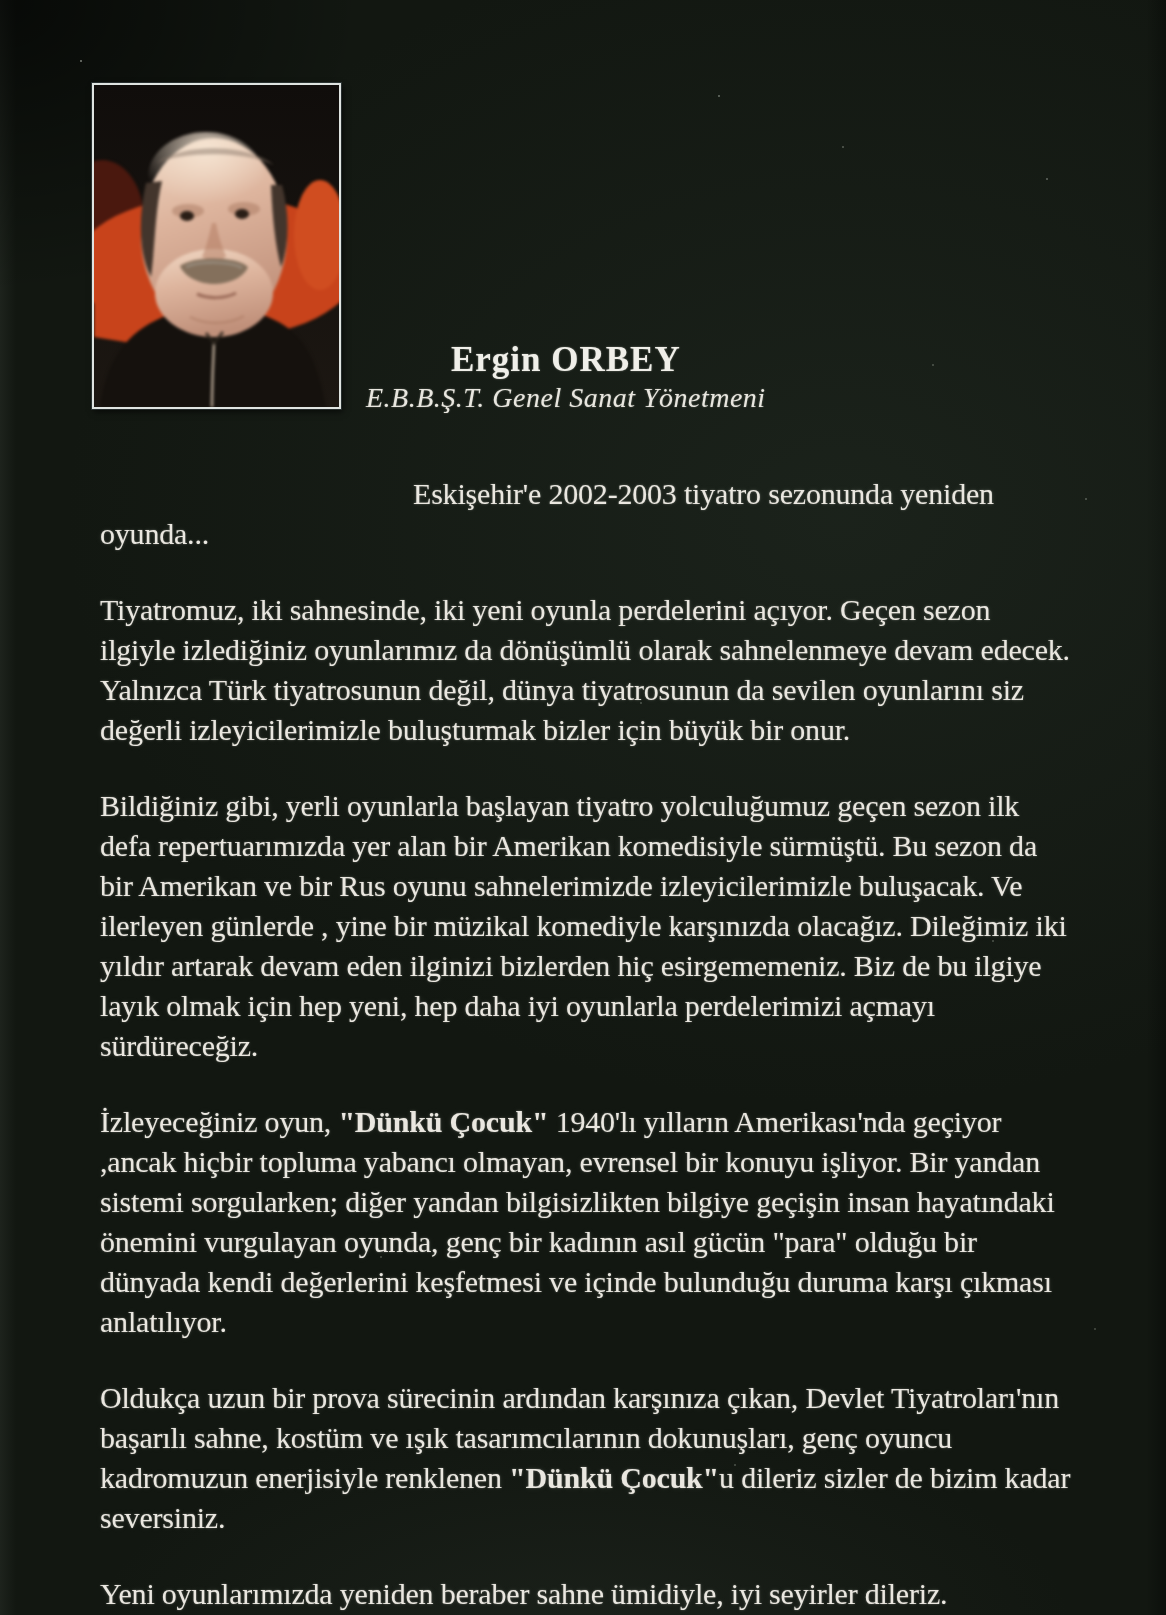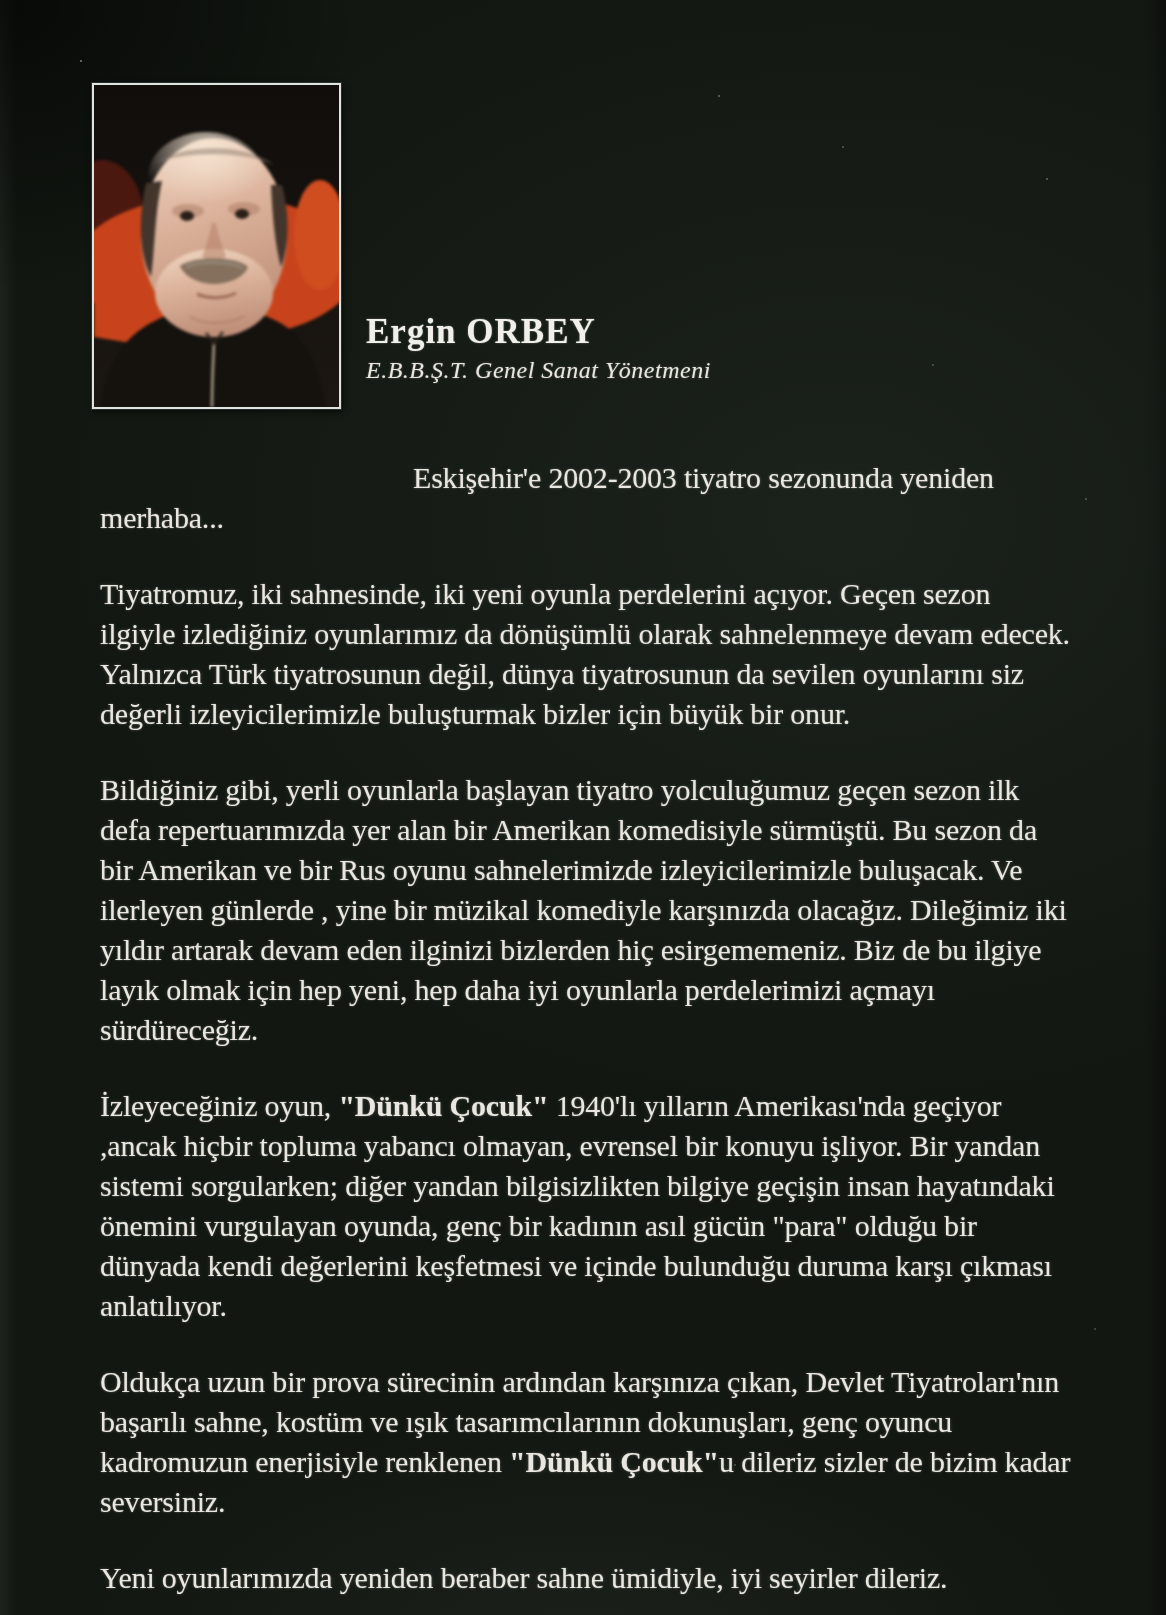--- a/index.html
+++ b/index.html
@@ -19,35 +19,35 @@
     966px 118px rgba(215,222,210,0.4), 852px 304px rgba(215,222,210,0.3),
     1005px 438px rgba(215,222,210,0.35), 560px 642px rgba(215,222,210,0.3),
     912px 880px rgba(215,222,210,0.3), 300px 1196px rgba(215,222,210,0.28),
     654px 1404px rgba(215,222,210,0.3), 1014px 1268px rgba(215,222,210,0.28);}
   .photo-frame{
     position:absolute;left:92px;top:83px;width:245px;height:322px;
     border:2px solid #dfe4e1;background:#171310;box-sizing:content-box;
     box-shadow:0 0 0 1px rgba(120,140,150,0.25), 2px 3px 6px rgba(0,0,0,0.6);
   }
   .photo-frame svg{display:block;width:245px;height:322px;}
-  .byline{position:absolute;left:366px;top:313px;color:#f0efe9;}
+  .byline{position:absolute;left:366px;top:341px;color:#f0efe9;text-align:center;}
   .byline .name{
     font-weight:bold;font-size:35px;letter-spacing:1px;line-height:38px;
     text-shadow:0 0 2px rgba(240,240,230,0.45);
   }
   .byline .role{
-    font-style:italic;font-size:24px;line-height:34px;margin-top:2px;letter-spacing:0.5px;
+    font-style:italic;font-size:28px;line-height:34px;margin-top:2px;letter-spacing:0.5px;
     color:#e8e6df;text-shadow:0 0 2px rgba(235,235,225,0.4);
   }
   .content{
     position:absolute;left:100px;top:458px;width:972px;
     color:#eae7e0;font-size:30px;line-height:40px;letter-spacing:-0.2px;
     text-shadow:0 0 2px rgba(235,233,225,0.4), 0 0 6px rgba(200,205,195,0.12);
   }
-  .content p{margin:0 0 36px 0;}
+  .content p{margin:16px 0 36px 0;}
   .intro .l1{padding-left:313px;}
   .bold{font-weight:bold;}
   .closing{margin-bottom:0;}
 </style>
 </head>
 <body>
 
 <div class="speck" style="left:80px;top:60px;"></div>
 
 <div class="photo-frame">
@@ -98,20 +98,20 @@
 </div>
 
 <div class="byline">
   <div class="name">Ergin ORBEY</div>
   <div class="role">E.B.B.Ş.T. Genel Sanat Yönetmeni</div>
 </div>
 
 <div class="content">
   <p class="intro">
     <span class="l1" style="display:block">Eskişehir'e 2002-2003 tiyatro sezonunda yeniden</span>
-    <span class="l2" style="display:block">merhaba...</span>
+    <span class="l2" style="display:block">oyunda...</span>
   </p>
   <p><span>Tiyatromuz, iki sahnesinde, iki yeni oyunla perdelerini açıyor. Geçen sezon ilgiyle izlediğiniz oyunlarımız da dönüşümlü olarak sahnelenmeye devam edecek. Yalnızca Türk tiyatrosunun değil, dünya tiyatrosunun da sevilen oyunlarını siz değerli izleyicilerimizle buluşturmak bizler için büyük bir onur.</span></p>
   <p><span>Bildiğiniz gibi,  yerli oyunlarla başlayan tiyatro yolculuğumuz geçen sezon ilk defa repertuarımızda yer alan bir Amerikan komedisiyle sürmüştü. Bu sezon da bir Amerikan ve bir Rus oyunu sahnelerimizde izleyicilerimizle buluşacak. Ve ilerleyen günlerde , yine bir müzikal komediyle karşınızda olacağız. Dileğimiz iki yıldır artarak devam eden ilginizi bizlerden hiç esirgememeniz. Biz de bu ilgiye layık olmak için hep yeni, hep daha iyi oyunlarla perdelerimizi açmayı sürdüreceğiz.</span></p>
   <p><span>İzleyeceğiniz oyun, </span><span class="bold">"Dünkü Çocuk"</span><span> 1940'lı yılların Amerikası'nda geçiyor ,ancak hiçbir topluma yabancı olmayan, evrensel bir konuyu işliyor. Bir yandan sistemi sorgularken; diğer yandan bilgisizlikten bilgiye geçişin insan hayatındaki önemini vurgulayan oyunda, genç bir kadının asıl gücün "para" olduğu bir dünyada kendi değerlerini keşfetmesi ve içinde bulunduğu duruma karşı çıkması anlatılıyor.</span></p>
   <p><span>Oldukça uzun bir prova sürecinin ardından karşınıza çıkan, Devlet Tiyatroları'nın başarılı sahne, kostüm ve ışık tasarımcılarının dokunuşları, genç oyuncu kadromuzun enerjisiyle renklenen </span><span class="bold">"Dünkü Çocuk"</span><span>u dileriz sizler de bizim kadar seversiniz.</span></p>
   <p class="closing">Yeni oyunlarımızda yeniden beraber sahne ümidiyle, iyi seyirler dileriz.</p>
 </div>
 
 </body></html>

